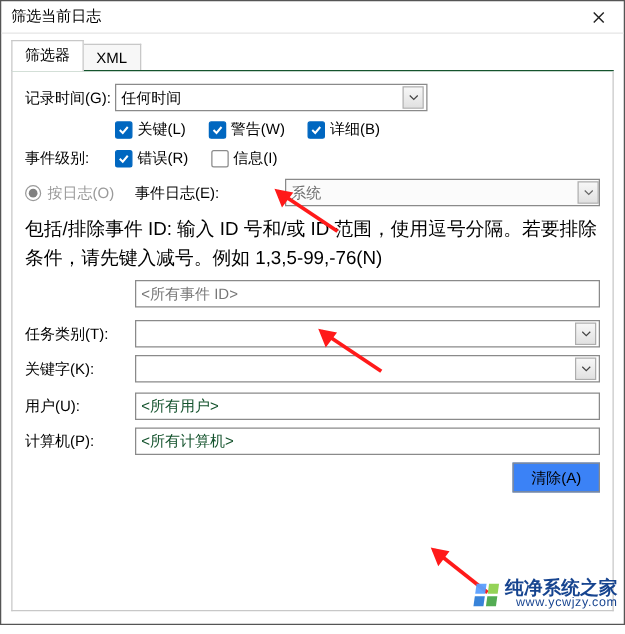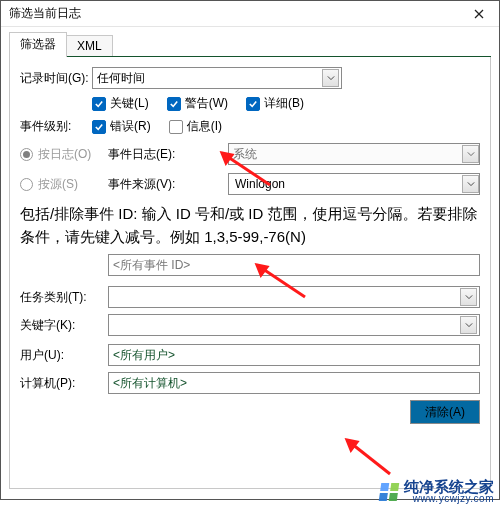--- a/index.html
+++ b/index.html
@@ -113,33 +113,33 @@
   .id-row { margin-left: 88px; margin-bottom: 10px; }
   .id-row .combo-like { color: #777; }
 
   .bottom-block .row { margin-bottom: 6px; }
   .bottom-block .lbl { width: 88px; flex: 0 0 88px; }
   .bottom-block .combo-like { color: #14532d; }
 
   .btn-row { display: flex; justify-content: flex-end; margin-top: 6px; }
   .win-btn {
     height: 24px; padding: 0 14px;
-    border: 1px solid #8a8a8a; background: #0369a1;
+    border: 1px solid #8a8a8a; background: #3b82f6;
     font-size: 12px; font-family: inherit;
     display: inline-flex; align-items: center;
   }
 
   
   .arrow { position: absolute; pointer-events: none; }
   .arrow svg line, .arrow svg path { stroke: #ff1a1a; stroke-width: 3; fill: #ff1a1a; }
 
   
   .watermark {
     position: absolute;
-    right: 6px; bottom: 3px;
+    right: 6px; bottom: 19px;
     display: flex; align-items: center; gap: 6px;
     color: #0a3a8a; font-weight: 700; font-size: 15px;
     opacity: 0.95;
   }
   .wm-logo {
     width: 18px; height: 18px; display: grid;
     grid-template-columns: 1fr 1fr; grid-template-rows: 1fr 1fr;
     gap: 2px; transform: skewX(-8deg);
   }
   .wm-logo span:nth-child(1){background:#5aa0ff;}
@@ -241,37 +241,20 @@
             <span class="text">系统</span>
             <span class="drop-btn">
               <svg viewBox="0 0 10 6">
                   <path d="M1 1 L5 5 L9 1" stroke="#666" stroke-width="1.2" fill="none"></path>
                 </svg>
             </span>
           </div>
         </div>
       </div>
 
-      <div class="radio-row">
-        <div class="radio-col disabled">
-          <span class="radio-circle"></span>
-          <span class="radio-label disabled">按源(S)</span>
-        </div>
-        <div class="sub-lbl">事件来源(V):</div>
-        <div class="radio-field">
-          <div class="source-value">
-            <input type="text" value="Winlogon" style="">
-            <span class="drop-btn" style="margin-left:auto">
-              <svg viewBox="0 0 10 6">
-                  <path d="M1 1 L5 5 L9 1" stroke="#444" stroke-width="1.2" fill="none"></path>
-                </svg>
-            </span>
-          </div>
-        </div>
-      </div>
 
       <div class="explain">包括/排除事件 ID: 输入 ID 号和/或 ID 范围，使用逗号分隔。若要排除条件，请先键入减号。例如 1,3,5-99,-76(N)</div>
 
       <div class="id-row">
         <div class="combo-like placeholder">
           <span class="text">&lt;所有事件 ID&gt;</span>
         </div>
       </div>
 
       <div class="bottom-block">

